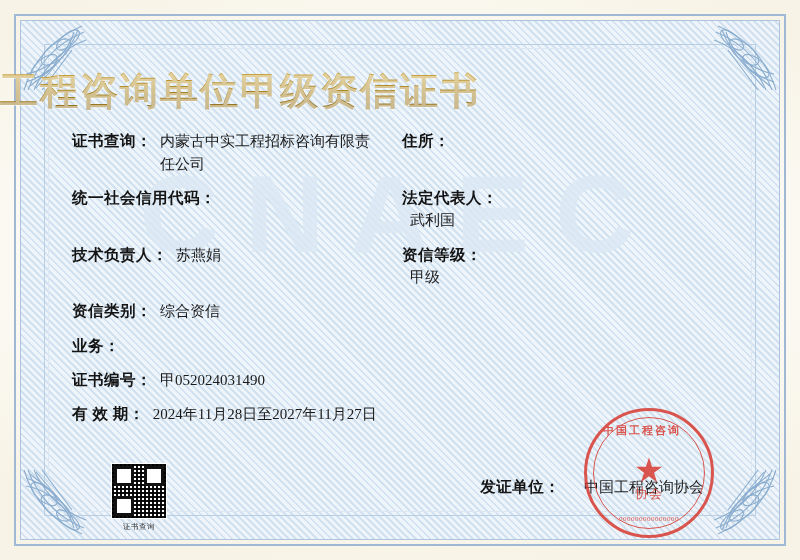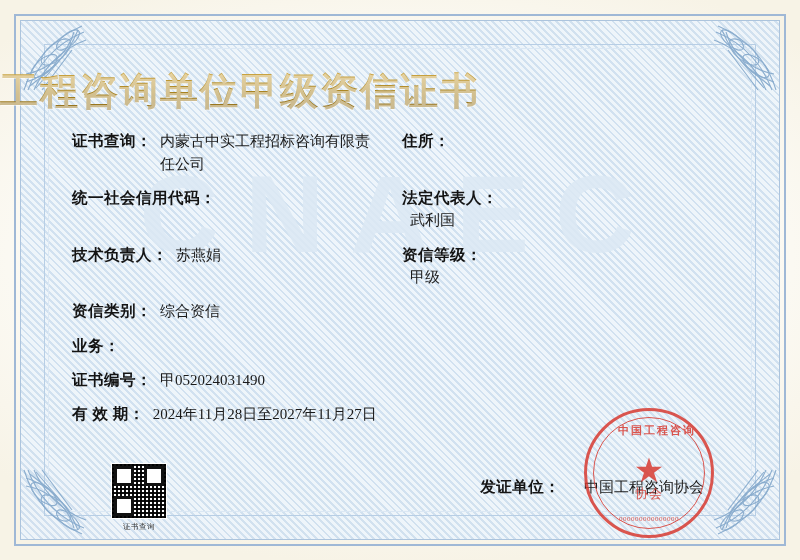--- a/index.html
+++ b/index.html
@@ -234,21 +234,20 @@
     position: absolute;
     left: 50%; top: 48%;
     transform: translate(-50%,-50%);
     color: #d8342a;
     font-size: 34px;
     line-height: 1;
   }
   .seal-top {
     position: absolute;
     left: 16px; right: 0; top: 12px;
-    text-align: center;
     font-size: 11px;
     letter-spacing: 2px;
     color: #d8342a;
     font-weight: bold;
   }
   .seal-bottom {
     position: absolute;
     left: 0; right: 0; bottom: 12px;
     text-align: center;
     font-size: 7px;

